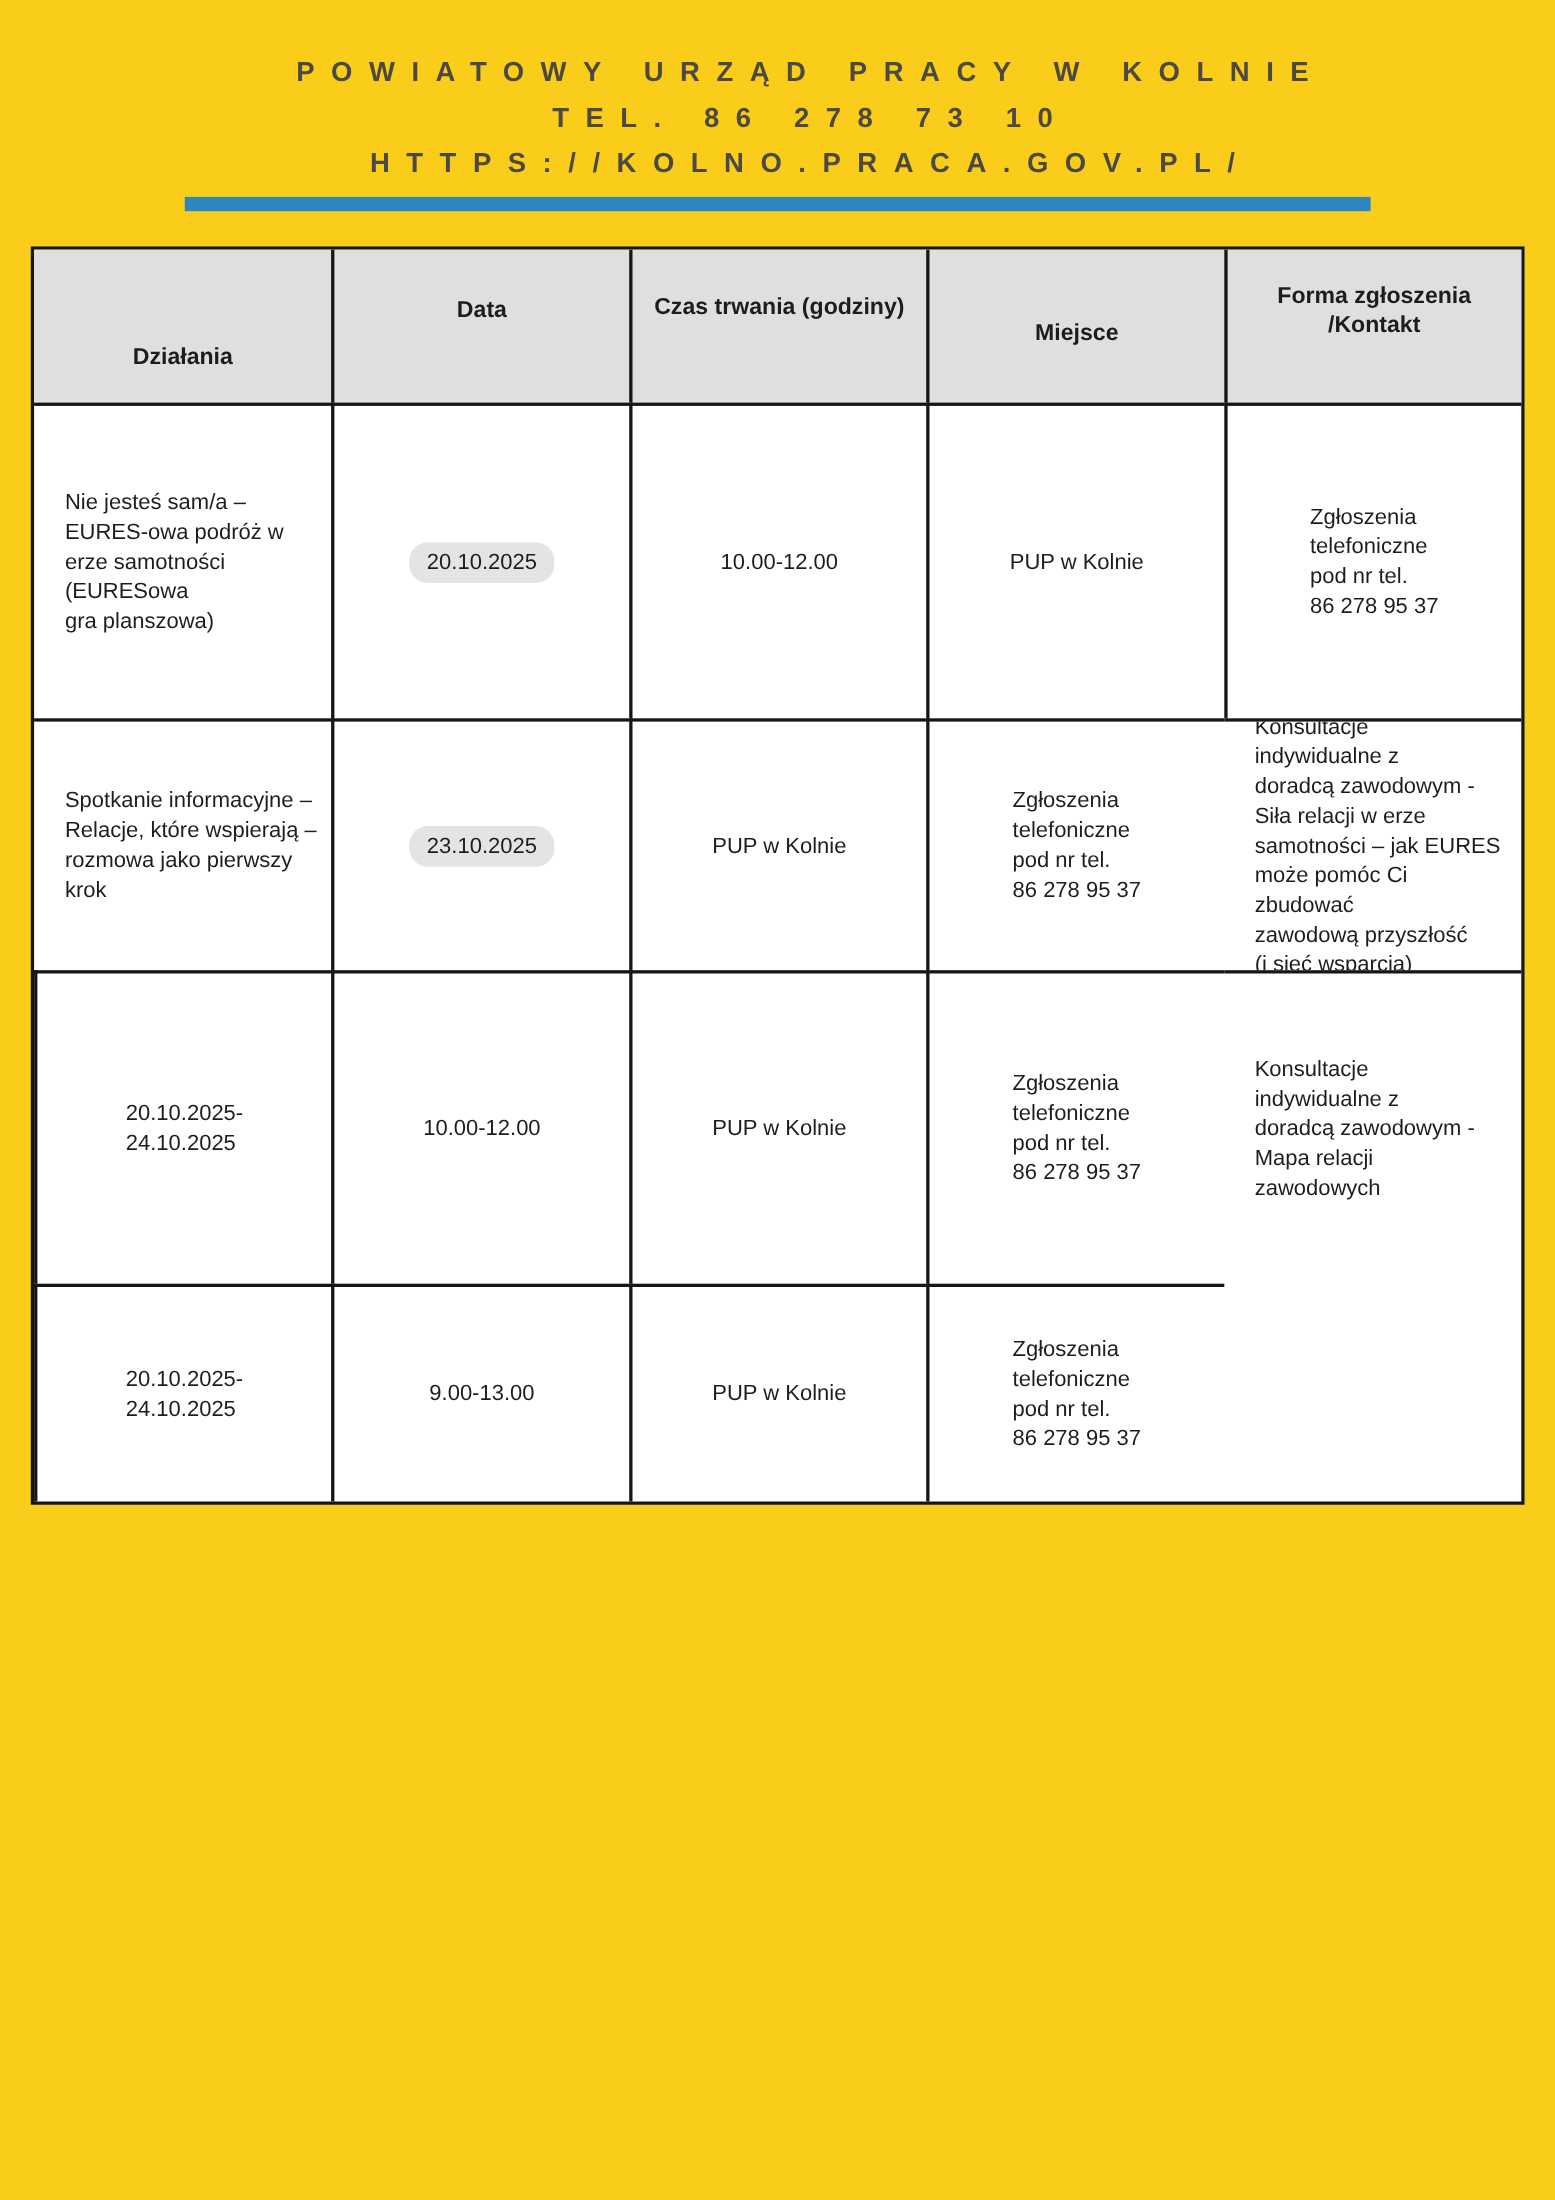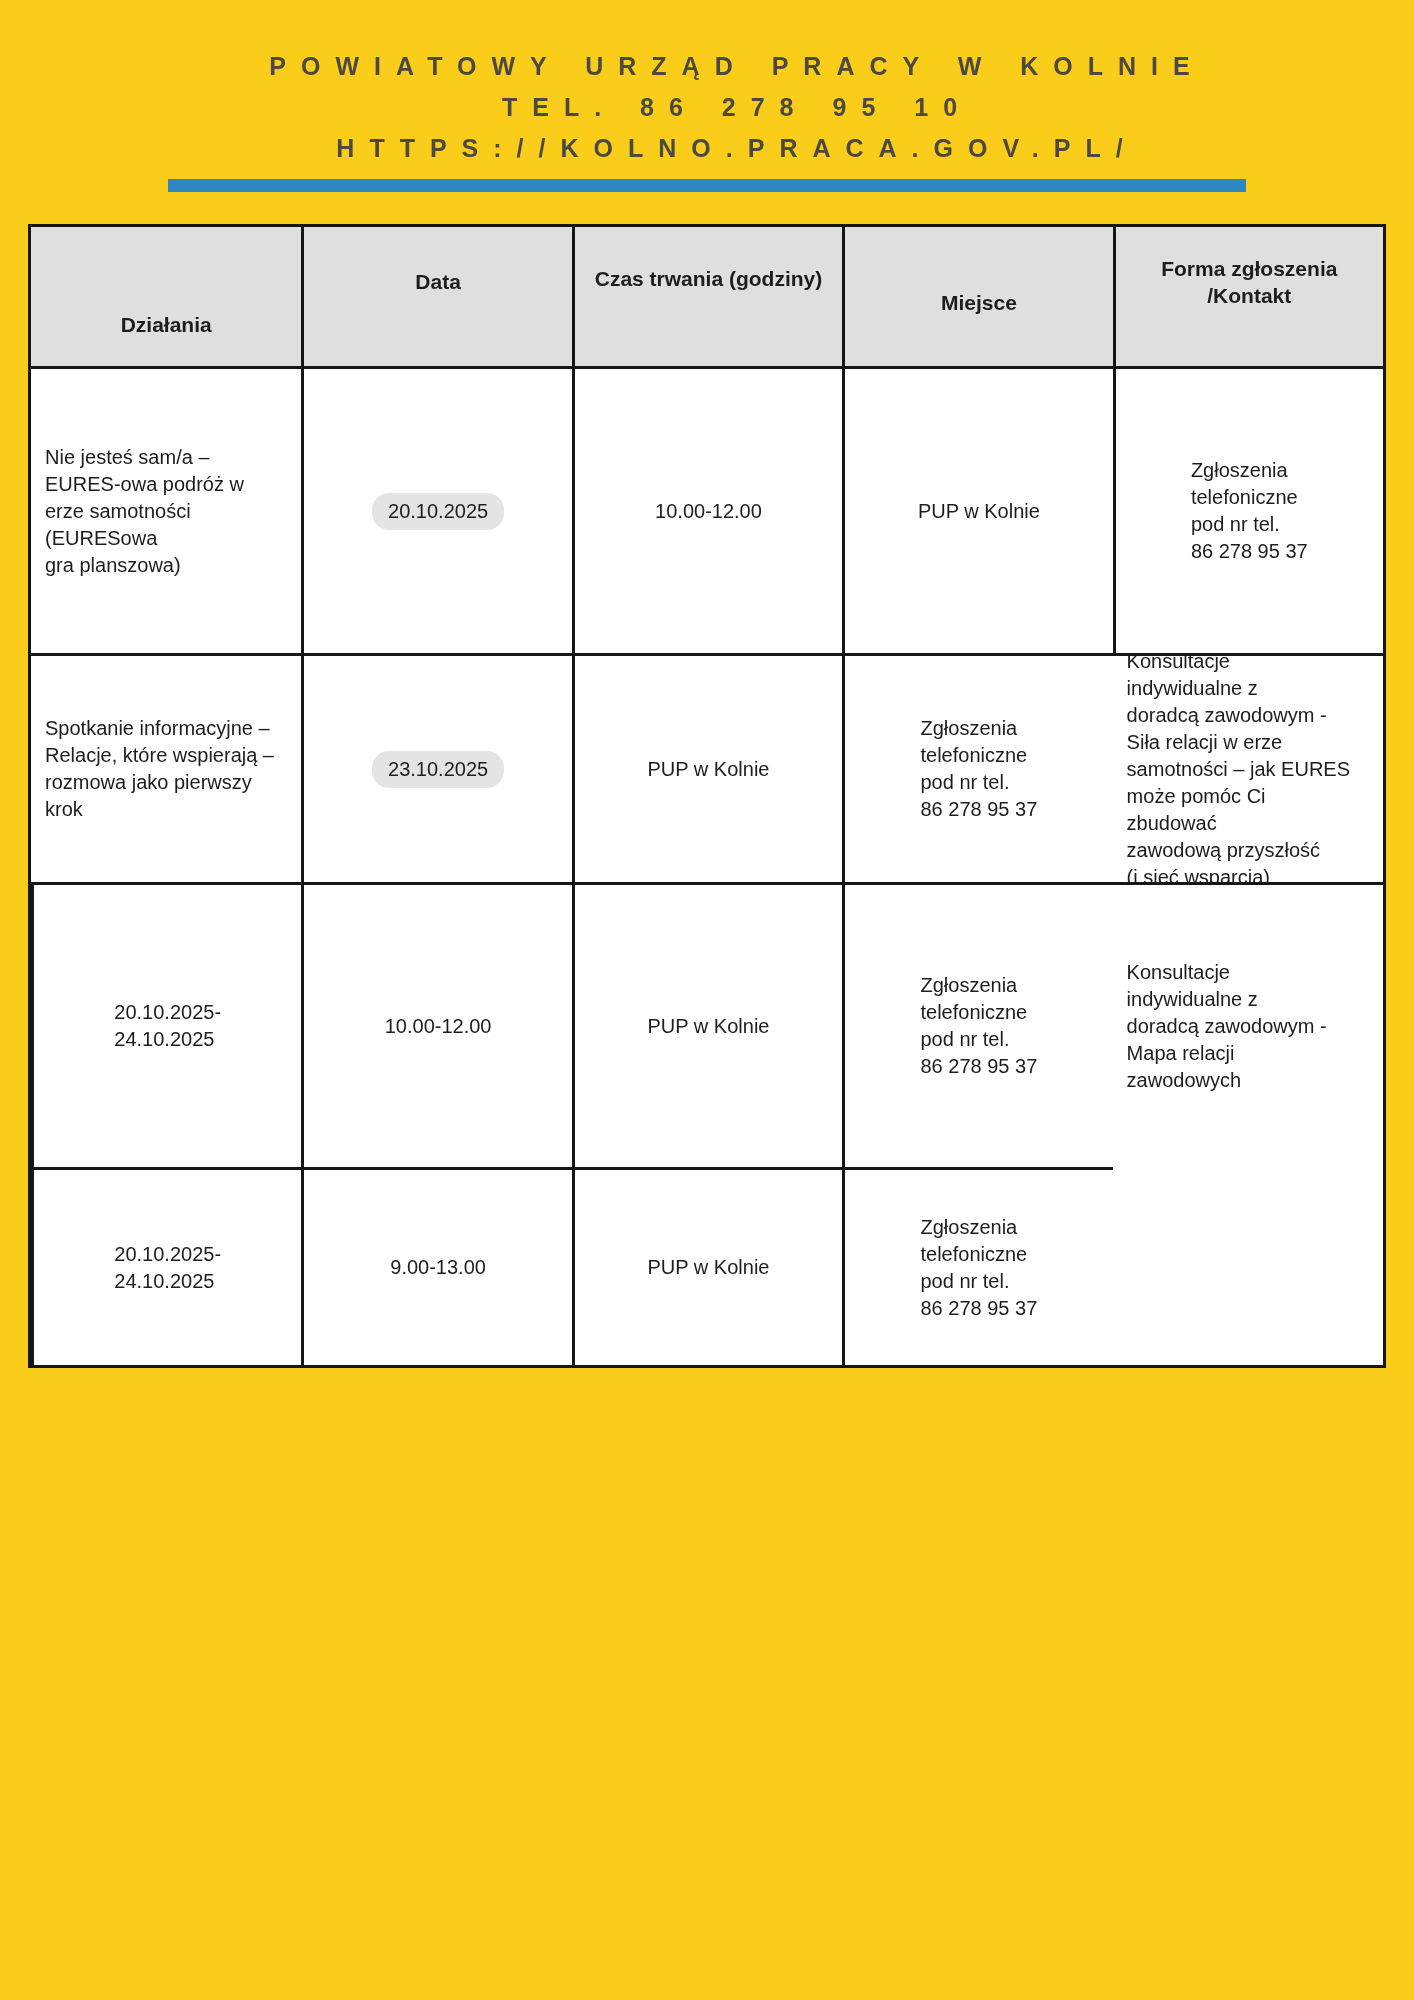--- a/index.html
+++ b/index.html
@@ -72,36 +72,36 @@
     align-items: center;
     justify-content: center;
     font-size: 20px;
     line-height: 27px;
     text-align: left;
     white-space: pre-line;
   }
   .activity-cell {
     justify-content: flex-start;
     text-align: left;
-    padding-left: 14px;
+    padding-left: 28px;
     padding-right: 6px;
   }
   .date-pill {
     background: #E4E4E4;
     border-radius: 17px;
     padding: 5px 16px;
     white-space: nowrap;
   }
 </style>
 </head>
 <body>
 
 <header class="page-header">
   <div>POWIATOWY URZĄD PRACY W KOLNIE</div>
-  <div>TEL. 86 278 95 10</div>
+  <div>TEL. 86 278 73 10</div>
   <div>HTTPS://KOLNO.PRACA.GOV.PL/</div>
 </header>
 
 <div class="accent-bar"></div>
 
 <div class="schedule-table">
 
   <div class="cell row-head col-first head-cell pt-dzialania">Działania</div>
   <div class="cell row-head head-cell pt-data">Data</div>
   <div class="cell row-head head-cell pt-czas">Czas trwania (godziny)</div>

